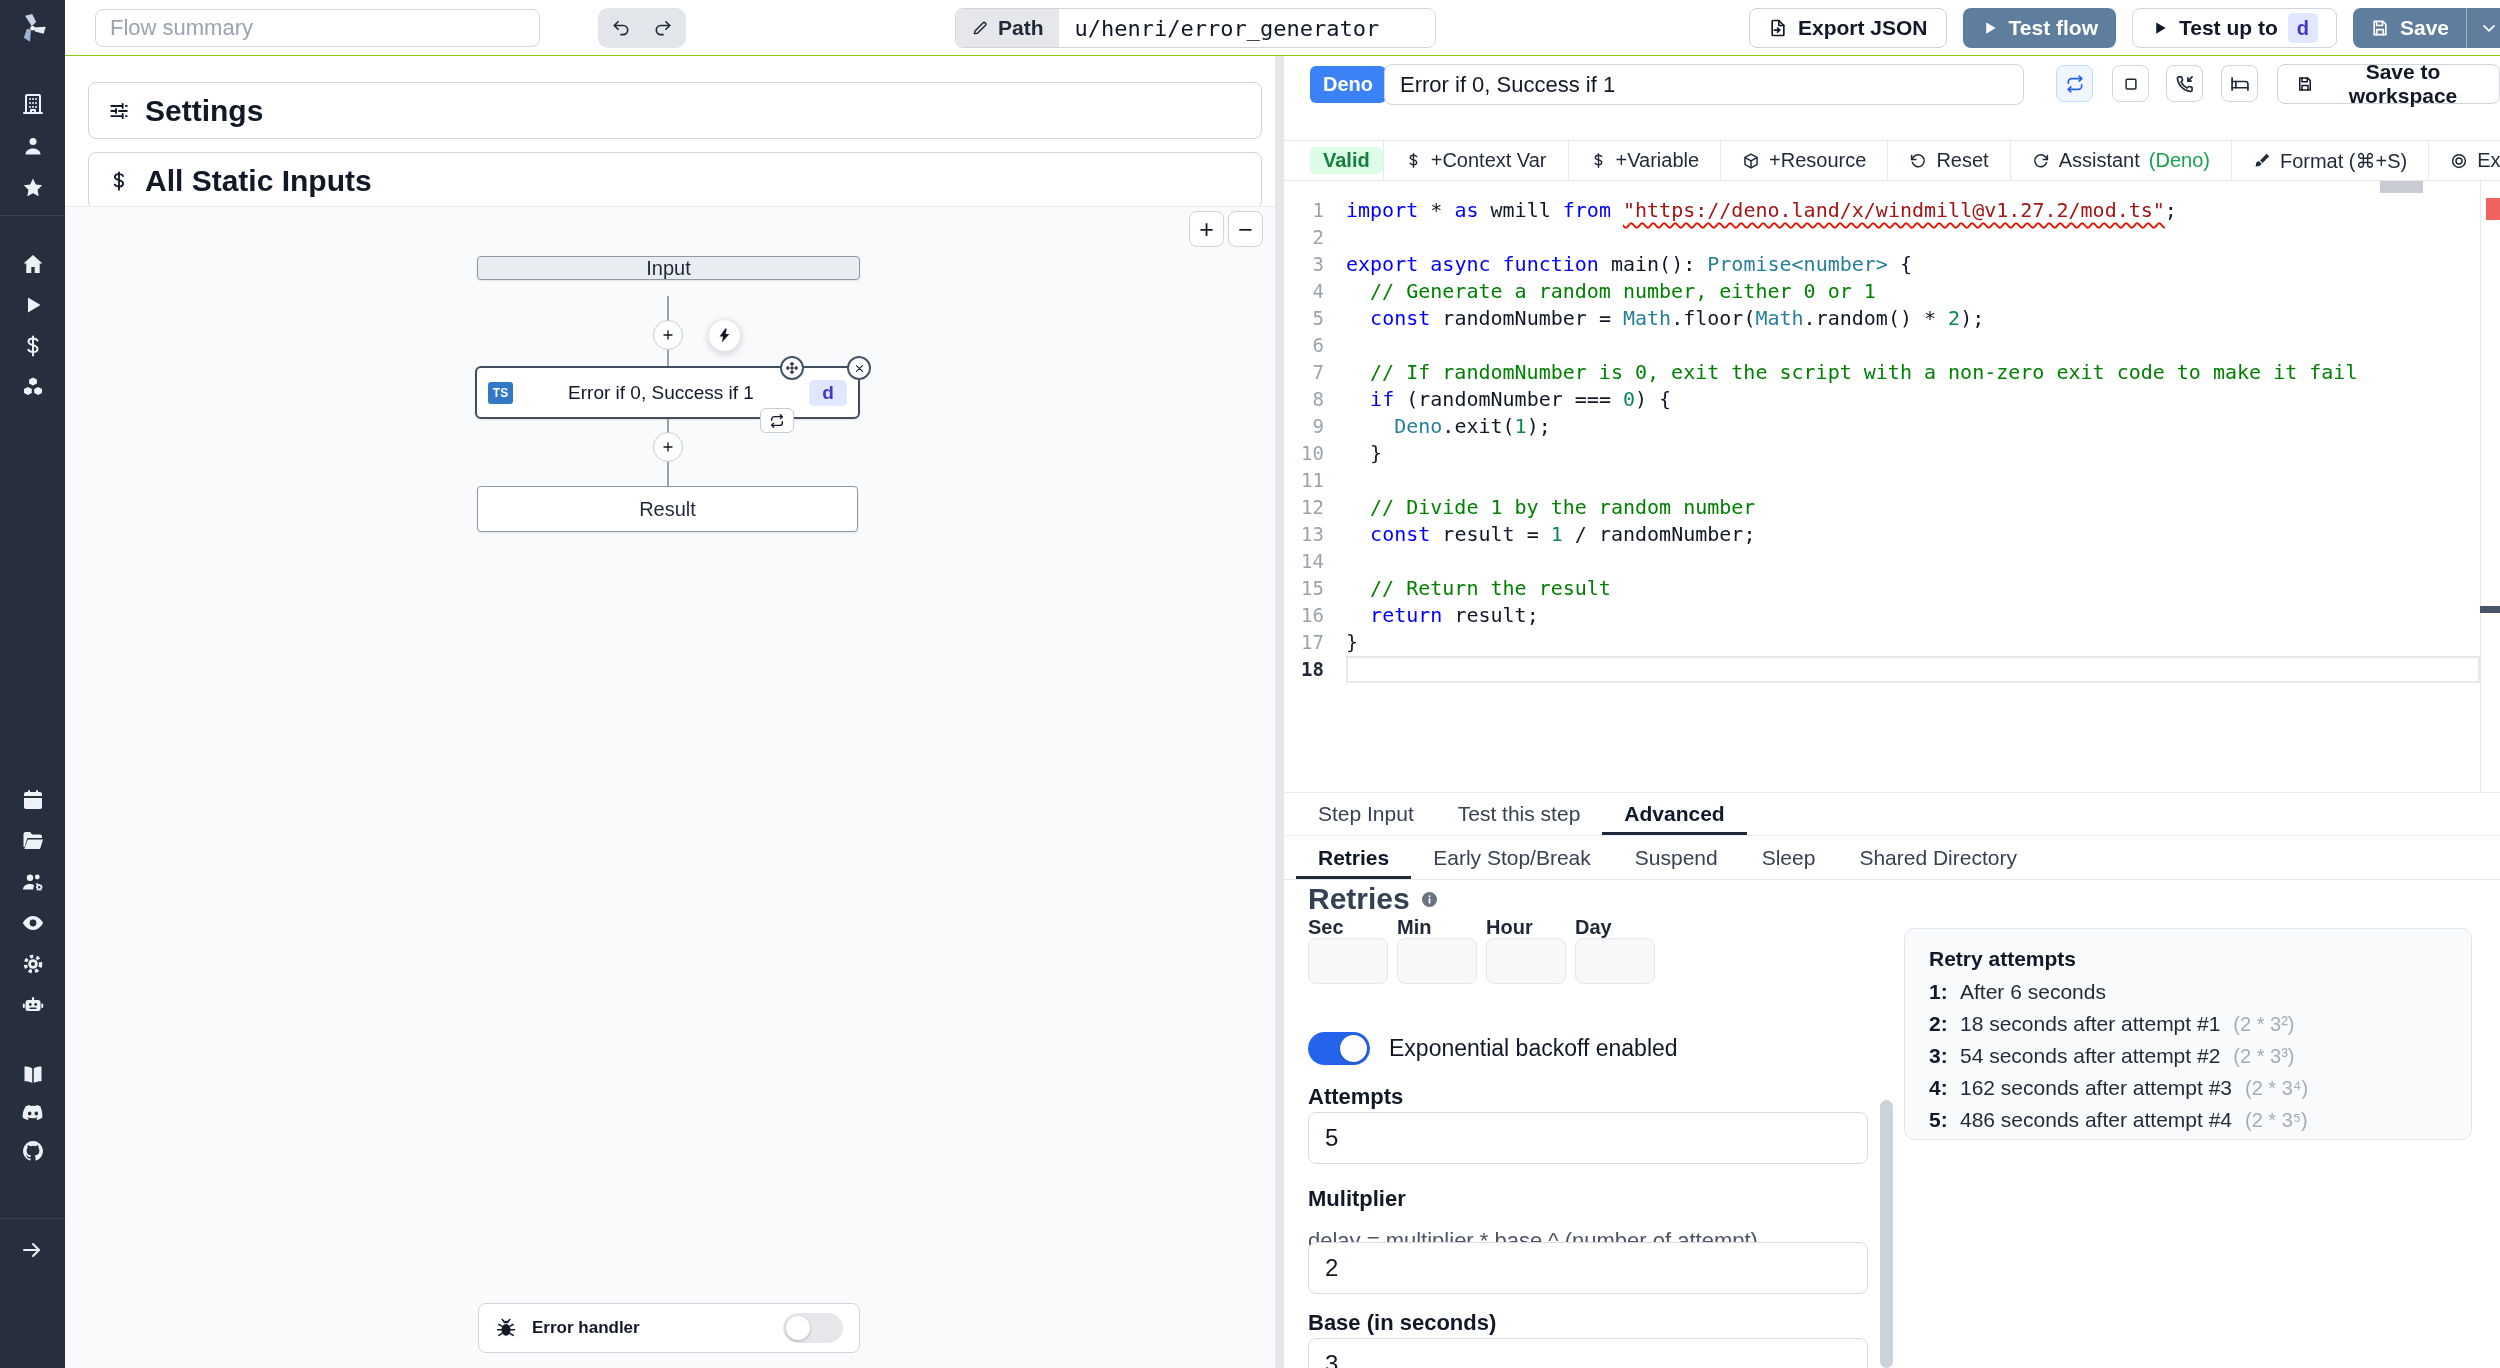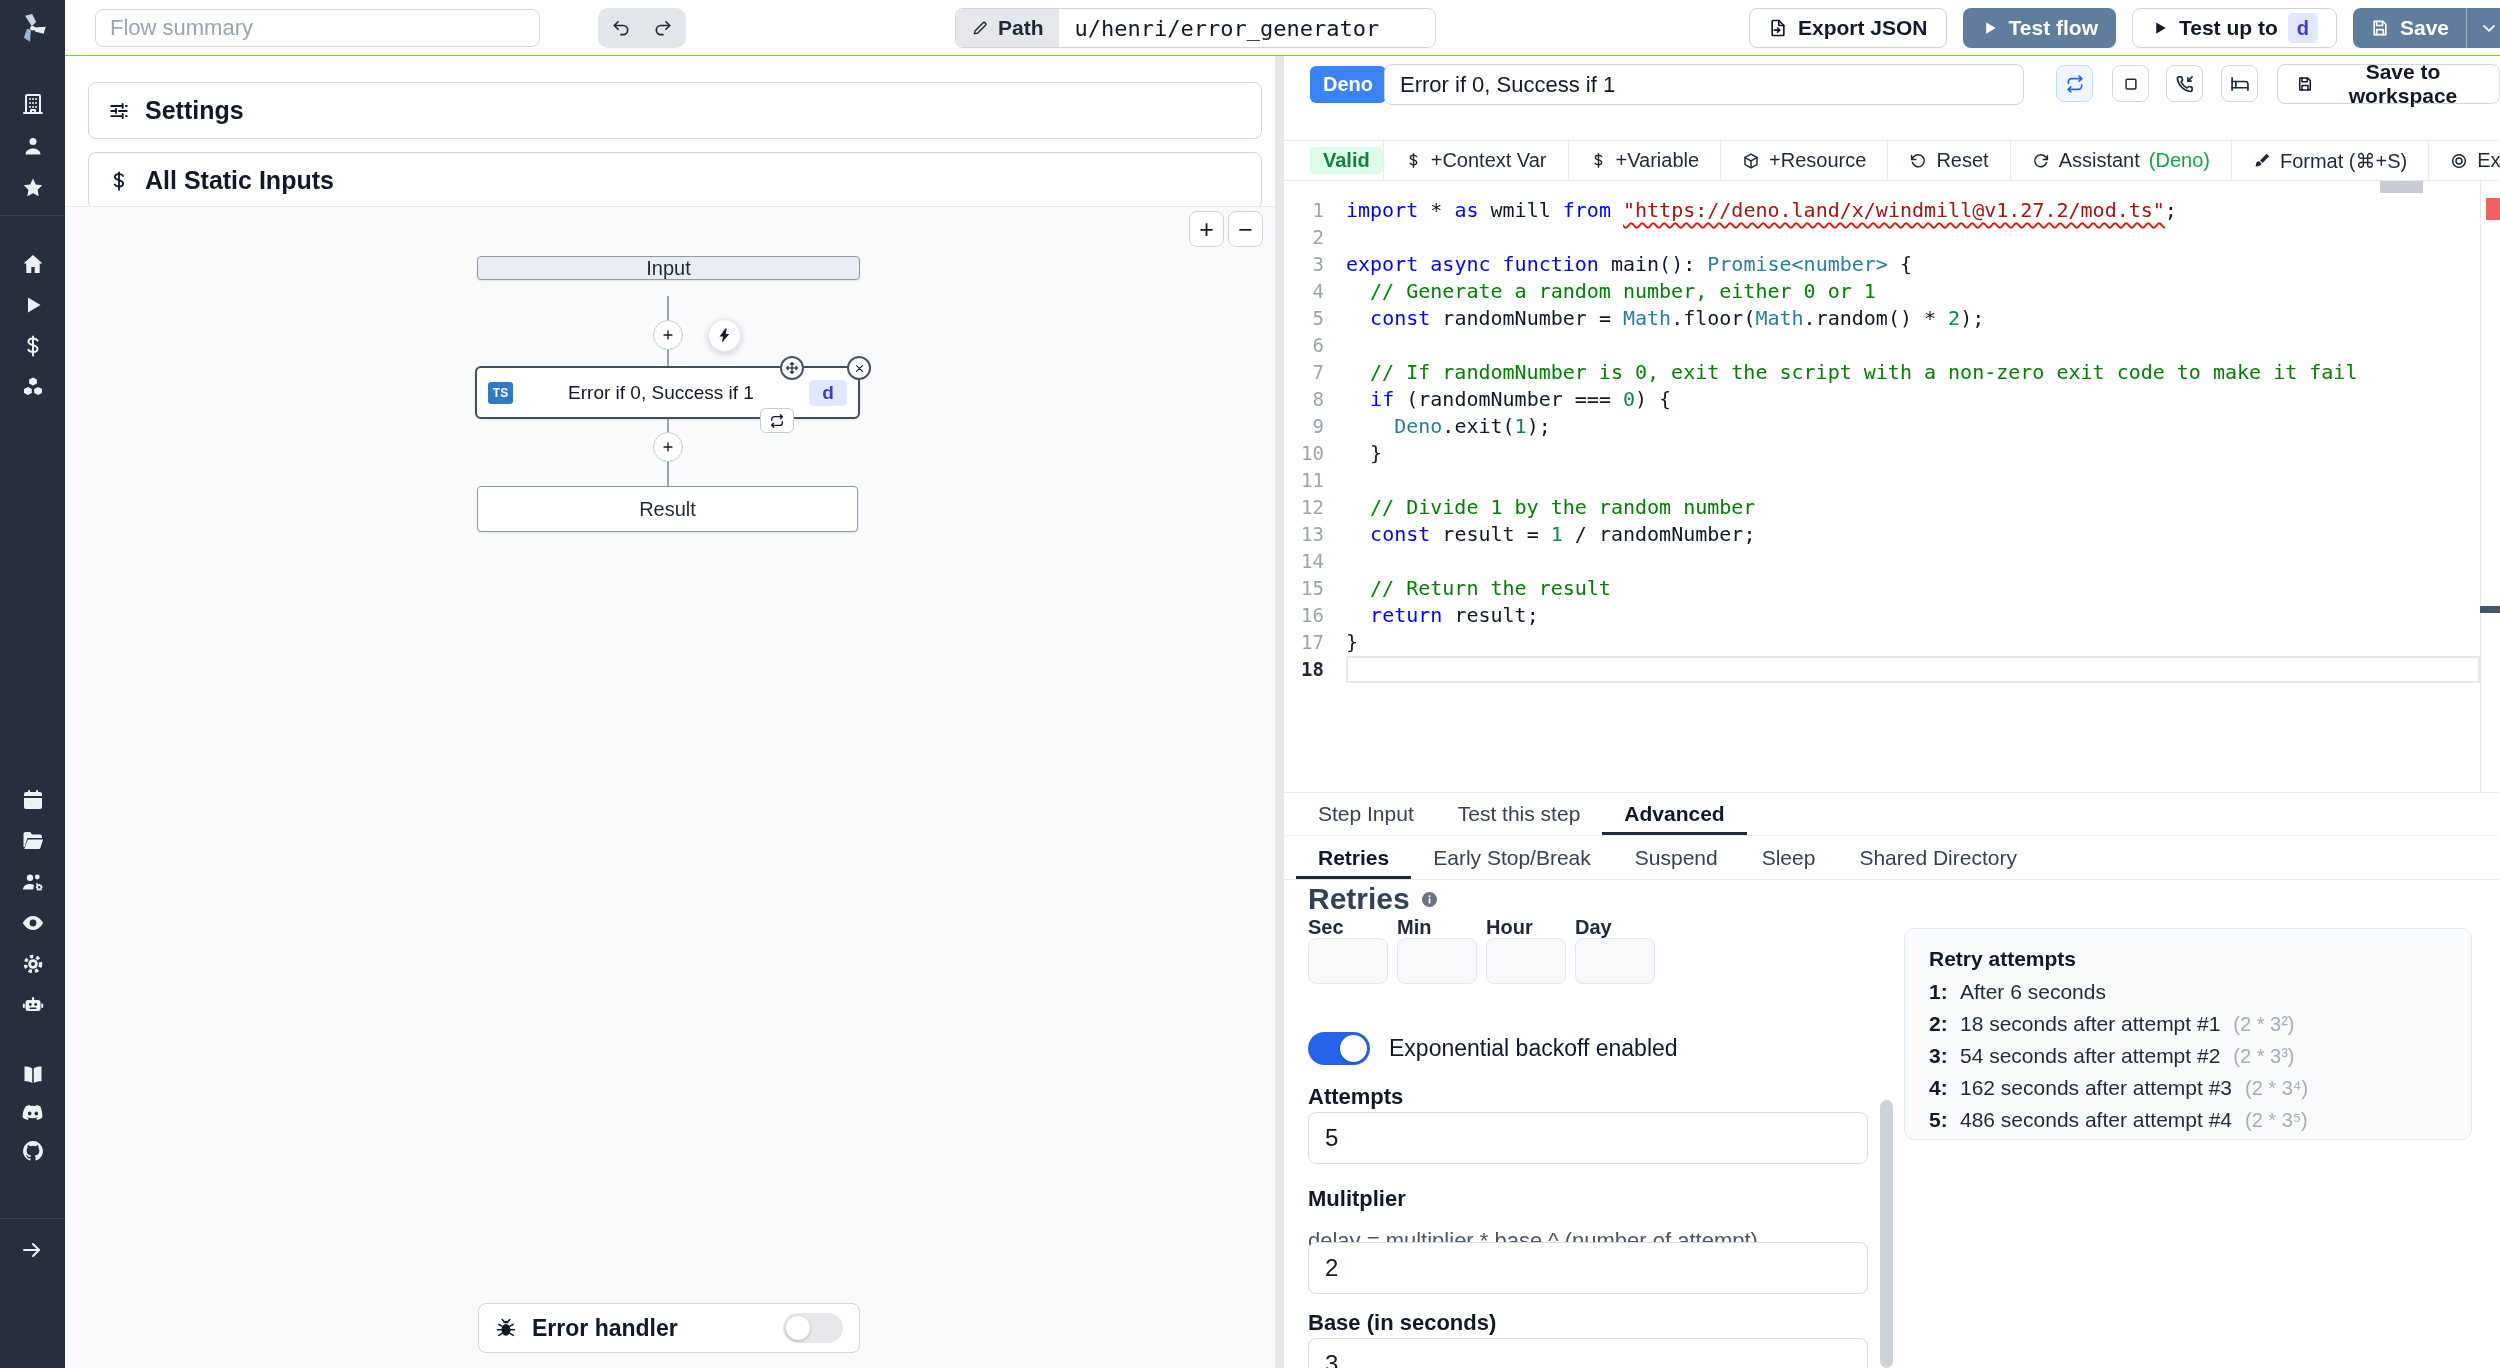--- a/index.html
+++ b/index.html
@@ -38,21 +38,21 @@
   .btn{display:flex;align-items:center;gap:10px;height:40px;padding:0 18px;border-radius:8px;font-size:21px;font-weight:600;cursor:pointer;border:none;}
   .btn-outline{background:#fff;border:1px solid #d1d5db;color:#111827;}
   .btn-primary{background:var(--c-primary);color:#fff;}
   .badge-d{background:var(--c-dbadge-bg);color:var(--c-dbadge-text);font-weight:700;border-radius:5px;padding:2px 9px;font-size:20px;line-height:26px;}
   .save-split{display:flex;height:40px;border-radius:8px;overflow:hidden;}
   .save-main{display:flex;align-items:center;gap:10px;background:var(--c-primary);color:#fff;padding:0 17px;font-size:21px;font-weight:600;border:none;cursor:pointer;}
   .save-caret{width:44px;background:var(--c-primary);border:none;border-left:1px solid rgba(255,255,255,.4);display:flex;align-items:center;justify-content:center;color:#fff;cursor:pointer;}
 
   
   .flow{position:absolute;left:65px;top:56px;width:1210px;height:1312px;background:#fff;}
-  .panel-btn{position:absolute;left:23px;width:1174px;height:57px;border:1px solid #d1d5db;border-radius:8px;background:#fff;display:flex;align-items:center;gap:15px;padding:0 19px;font-size:25px;font-weight:700;color:#111827;cursor:pointer;}
+  .panel-btn{position:absolute;left:23px;width:1174px;height:57px;border:1px solid #d1d5db;border-radius:8px;background:#fff;display:flex;align-items:center;gap:15px;padding:0 19px;font-size:30px;font-weight:700;color:#111827;cursor:pointer;}
   .pb-settings{top:26px;} .pb-static{top:96px;}
   .graph{position:absolute;left:0;top:150px;width:1210px;height:1162px;background:#f8fafc;border-top:1px solid #e8eaee;}
   .gz{position:absolute;width:35px;height:36px;background:#fff;border:1px solid #cfd4da;border-radius:8px;font-size:25px;color:#111827;display:flex;align-items:center;justify-content:center;cursor:pointer;}
   .gz-in{left:1124px;top:4px;} .gz-out{left:1163px;top:4px;}
   .conn{position:absolute;left:602px;width:2px;background:#9aa4b0;}
   .c1{top:89px;height:70px;} .c2{top:212px;height:67px;}
   .node{position:absolute;display:flex;align-items:center;justify-content:center;font-size:20px;color:#1f2937;background:#fff;border:1px solid #8e99a7;border-radius:4px;box-shadow:0 1px 2px rgba(15,23,42,.10);cursor:pointer;}
   .node-input{left:412px;top:49px;width:383px;height:24px;background:#e9edf2;}
   .node-step{left:410px;top:159px;width:385px;height:53px;border:2px solid #424d5e;border-radius:6px;justify-content:space-between;padding:17px 11px;background:#fff;}
   .node-result{left:412px;top:279px;width:381px;height:46px;}
@@ -60,21 +60,21 @@
   .step-title{flex:1;text-align:center;font-size:19px;color:#111827;}
   .node-dbadge{width:38px;height:26px;background:var(--c-dbadge-bg);color:var(--c-dbadge-text);font-weight:700;font-size:19px;border-radius:5px;display:flex;align-items:center;justify-content:center;}
   .gcircle{position:absolute;background:#fff;border:1px solid #c6ccd4;border-radius:50%;display:flex;align-items:center;justify-content:center;color:#111827;cursor:pointer;}
   .add1{left:588px;top:113px;width:30px;height:30px;}
   .add2{left:588px;top:225px;width:30px;height:30px;}
   .bolt{left:643px;top:112px;width:33px;height:33px;border-color:#e3e6ea;box-shadow:0 2px 7px rgba(15,23,42,.18);}
   .mv{left:715px;top:149px;width:24px;height:24px;border:2px solid #475569;}
   .xx{left:782px;top:149px;width:24px;height:24px;border:2px solid #475569;}
   .rep{position:absolute;left:695px;top:201px;width:34px;height:25px;background:#fff;border:1px solid #c6ccd4;border-radius:6px;display:flex;align-items:center;justify-content:center;color:#111827;cursor:pointer;}
   .err-handler{position:absolute;left:413px;top:1096px;width:382px;height:50px;background:#fff;border:1px solid #d1d5db;border-radius:8px;display:flex;align-items:center;padding:0 16px;gap:15px;}
-  .eh-label{font-size:23px;font-weight:700;color:#111827;flex:1;}
+  .eh-label{font-size:17px;font-weight:700;color:#111827;flex:1;}
   .switch{position:relative;width:60px;height:30px;border-radius:16px;background:#e5e7eb;cursor:pointer;flex:none;}
   .switch .knob{position:absolute;left:3px;top:3px;width:24px;height:24px;border-radius:50%;background:#fff;box-shadow:0 1px 3px rgba(0,0,0,.25);}
   .switch.on{background:var(--c-toggle);width:62px;height:33px;border-radius:17px;}
   .switch.on .knob{width:27px;height:27px;left:auto;right:3px;}
 
   .splitter{position:absolute;left:1275px;top:56px;width:9px;height:1312px;background:#e5e7eb;cursor:col-resize;}
 
   
   .rp{position:absolute;left:1284px;top:56px;width:1216px;height:1312px;background:#fff;}
   .rp-header{position:relative;height:84px;}

